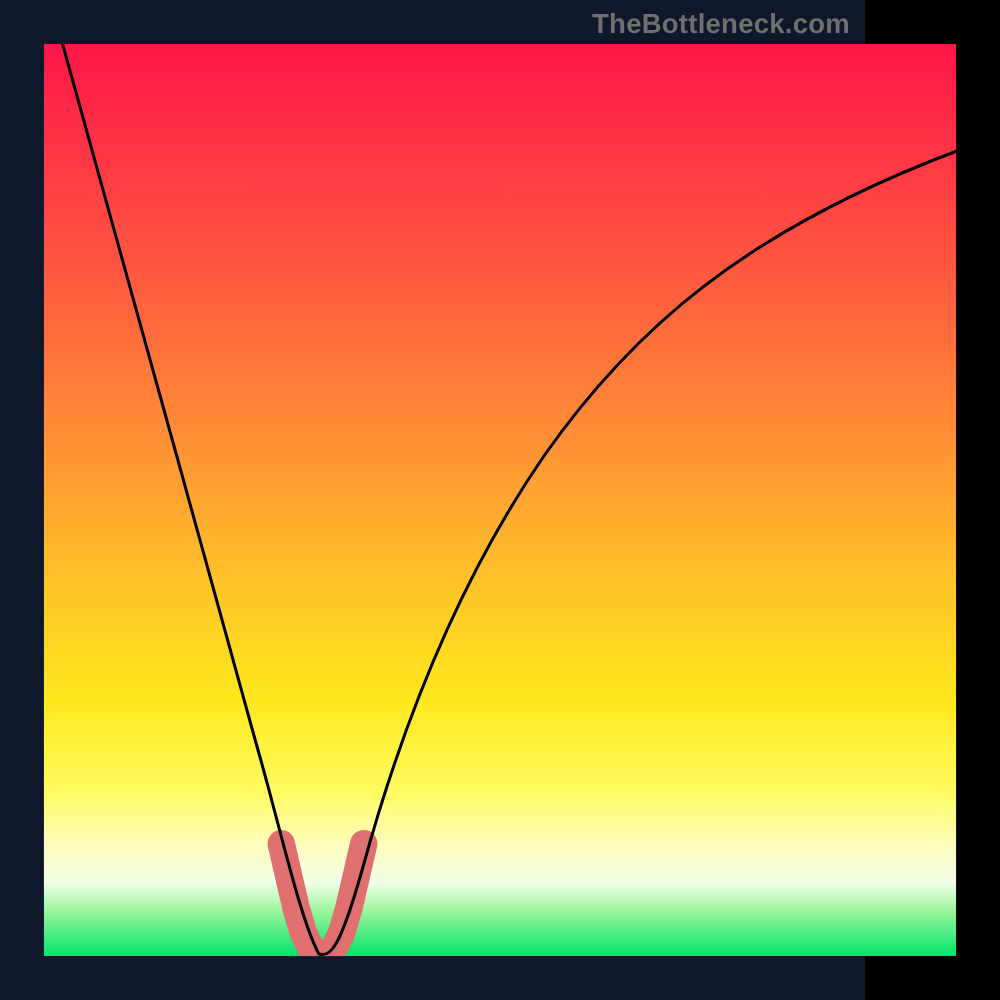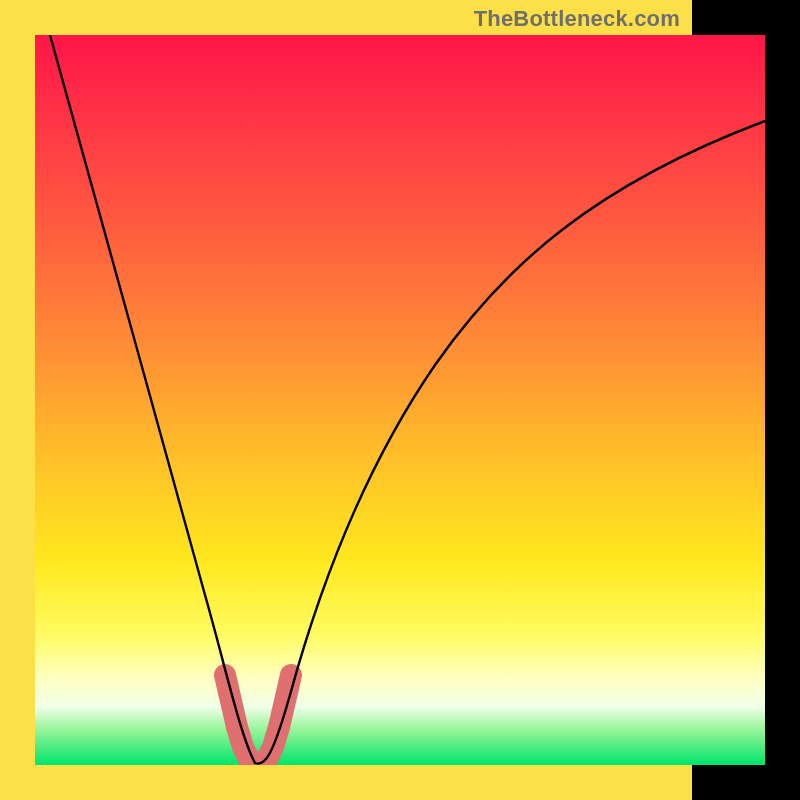--- a/index.html
+++ b/index.html
@@ -10,21 +10,21 @@
     background: #000;
     overflow: hidden;
     font-family: Arial, Helvetica, sans-serif;
   }
   .frame {
     position: absolute;
     left: 0;
     top: 0;
     width: 692px;
     height: 800px;
-    background: #fde047;
+    background: #0f172a;
   }
   .watermark {
     position: absolute;
     top: 6px;
     right: 12px;
     color: #6f6f6f;
     font-size: 22px;
     font-weight: 600;
     letter-spacing: 0.2px;
     user-select: none;

